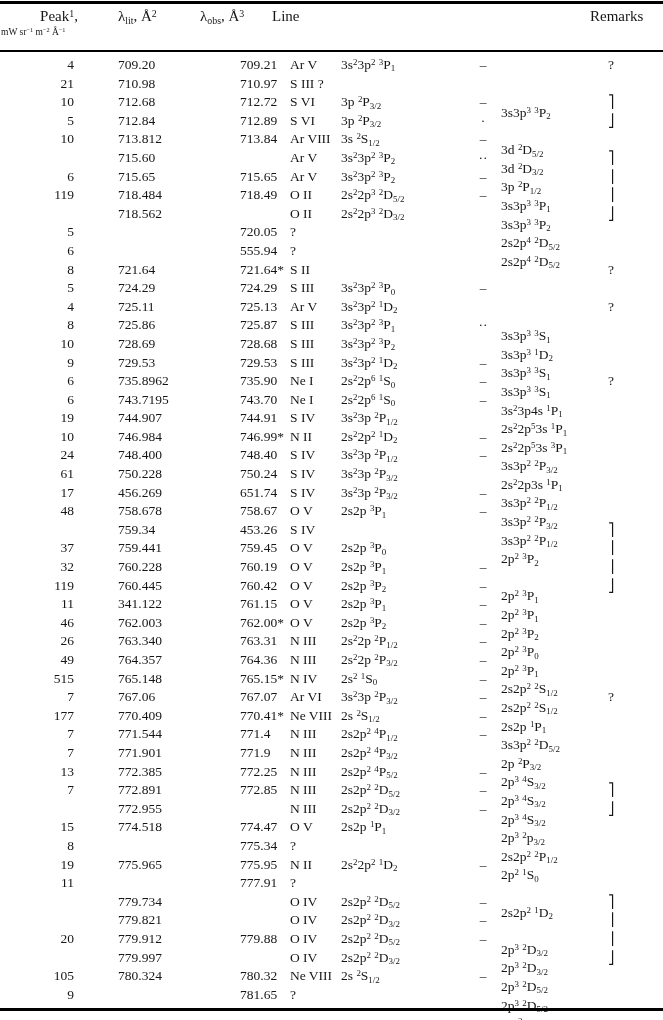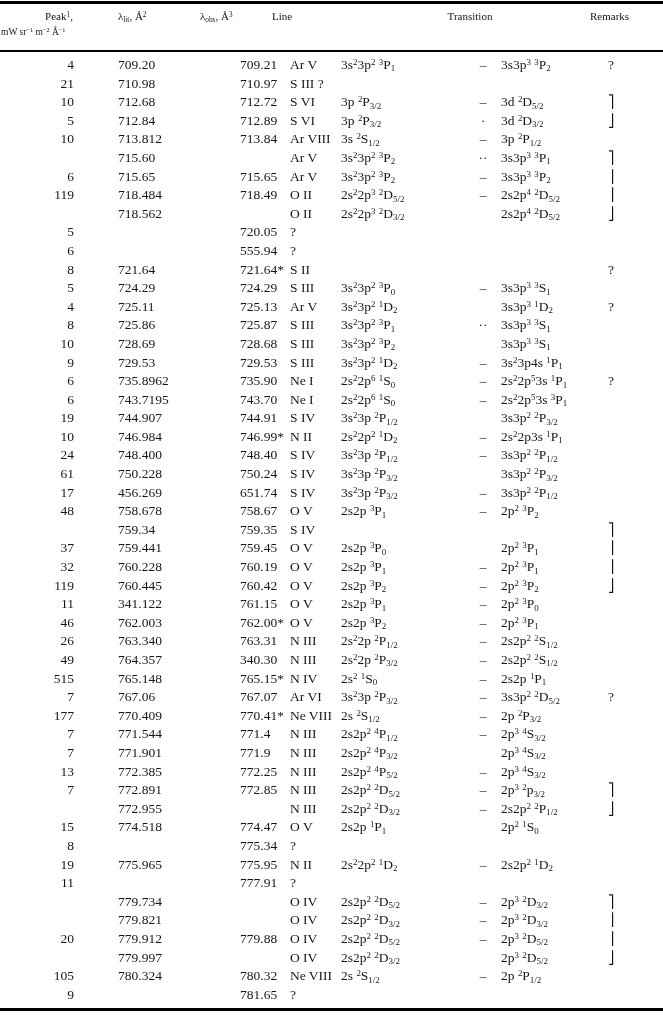--- a/index.html
+++ b/index.html
@@ -9,57 +9,56 @@
     overflow:hidden;
   }
   .rule{position:absolute;left:0;right:0;background:#000;}
   .rule.top{top:1px;height:2.5px;}
   .rule.head{top:50px;height:1.6px;}
   .rule.bottom{top:1008px;height:2.5px;}
 
   .grid{display:grid;grid-template-columns:118px 82px 66px 74px 126px 34px 100px 63px;}
 
   .header{position:absolute;top:6px;left:0;width:663px;}
-  .header .h{font-size:11px;line-height:20px;white-space:nowrap;}
+  .header .h{font-size:15px;line-height:20px;white-space:nowrap;}
   .h-peak{grid-column:1;text-align:center;}
   .h-lit{grid-column:2;}
   .h-obs{grid-column:3;}
   .h-line{grid-column:4;padding-left:6px;}
   .h-trans{grid-column:5/8;text-align:center;}
   .h-rem{grid-column:8;transform:translateX(-10px);}
   .h-units{grid-column:1/3;font-size:9.5px;line-height:13px;padding-left:1px;white-space:nowrap;}
 
   .tbody{position:absolute;top:56px;left:0;width:663px;grid-auto-rows:18.6px;}
   .cell{font-size:13.5px;line-height:18.6px;white-space:nowrap;overflow:visible;}
   .c-peak{text-align:right;padding-right:44px;}
   .c-lit{padding-left:0px;}
   .c-obs{padding-left:0px;margin-left:40px;}
   .c-line{padding-left:6px;margin-left:18px;}
   .c-lower{padding-left:1px;}
   .c-dash{text-align:center;}
-  .c-upper{padding-left:1px;}
+  .c-upper{padding-left:1px;margin-top:48px;}
   .c-rem{padding-left:8px;font-family:"DejaVu Sans",sans-serif;font-size:12.5px;}
   .c-rem .q{font-family:"Liberation Serif","DejaVu Serif",serif;font-size:13.5px;}
 
   sup,sub{font-size:0.66em;line-height:0;}
   sup{vertical-align:baseline;position:relative;top:-0.45em;}
   sub{vertical-align:baseline;position:relative;top:0.28em;}
 </style>
 </head>
 <body>
 
 <div class="page">
   <div class="rule top"></div>
 
   <div class="header grid">
     <div class="h h-peak">Peak<sup>1</sup>,</div>
     <div class="h h-lit">λ<sub>lit</sub>, Å<sup>2</sup></div>
     <div class="h h-obs">λ<sub>obs</sub>, Å<sup>3</sup></div>
     <div class="h h-line">Line</div>
-    <div class="h h-trans">Transition</div>
     <div class="h h-rem">Remarks</div>
     <div class="h-units">mW sr<sup>−1</sup> m<sup>−2</sup> Å<sup>−1</sup></div>
   </div>
 
   <div class="rule head"></div>
 
   <div class="tbody grid" id="tbody">
       <div class="cell c-peak">4</div>
       <div class="cell c-lit">709.20</div>
       <div class="cell c-obs">709.21</div>
@@ -255,21 +254,21 @@
       <div class="cell c-peak">48</div>
       <div class="cell c-lit">758.678</div>
       <div class="cell c-obs">758.67</div>
       <div class="cell c-line">O V</div>
       <div class="cell c-lower">2s2p <sup>3</sup>P<sub>1</sub></div>
       <div class="cell c-dash">–</div>
       <div class="cell c-upper">2p<sup>2</sup> <sup>3</sup>P<sub>2</sub></div>
       <div class="cell c-rem"></div>
       <div class="cell c-peak"></div>
       <div class="cell c-lit">759.34</div>
-      <div class="cell c-obs">759.35</div>
+      <div class="cell c-obs">453.26</div>
       <div class="cell c-line">S IV</div>
       <div class="cell c-lower"></div>
       <div class="cell c-dash"></div>
       <div class="cell c-upper"></div>
       <div class="cell c-rem">⎤</div>
       <div class="cell c-peak">37</div>
       <div class="cell c-lit">759.441</div>
       <div class="cell c-obs">759.45</div>
       <div class="cell c-line">O V</div>
       <div class="cell c-lower">2s2p <sup>3</sup>P<sub>0</sub></div>
@@ -311,21 +310,21 @@
       <div class="cell c-peak">26</div>
       <div class="cell c-lit">763.340</div>
       <div class="cell c-obs">763.31</div>
       <div class="cell c-line">N III</div>
       <div class="cell c-lower">2s<sup>2</sup>2p <sup>2</sup>P<sub>1/2</sub></div>
       <div class="cell c-dash">–</div>
       <div class="cell c-upper">2s2p<sup>2</sup> <sup>2</sup>S<sub>1/2</sub></div>
       <div class="cell c-rem"></div>
       <div class="cell c-peak">49</div>
       <div class="cell c-lit">764.357</div>
-      <div class="cell c-obs">340.30</div>
+      <div class="cell c-obs">764.36</div>
       <div class="cell c-line">N III</div>
       <div class="cell c-lower">2s<sup>2</sup>2p <sup>2</sup>P<sub>3/2</sub></div>
       <div class="cell c-dash">–</div>
       <div class="cell c-upper">2s2p<sup>2</sup> <sup>2</sup>S<sub>1/2</sub></div>
       <div class="cell c-rem"></div>
       <div class="cell c-peak">515</div>
       <div class="cell c-lit">765.148</div>
       <div class="cell c-obs">765.15*</div>
       <div class="cell c-line">N IV</div>
       <div class="cell c-lower">2s<sup>2</sup> <sup>1</sup>S<sub>0</sub></div>

